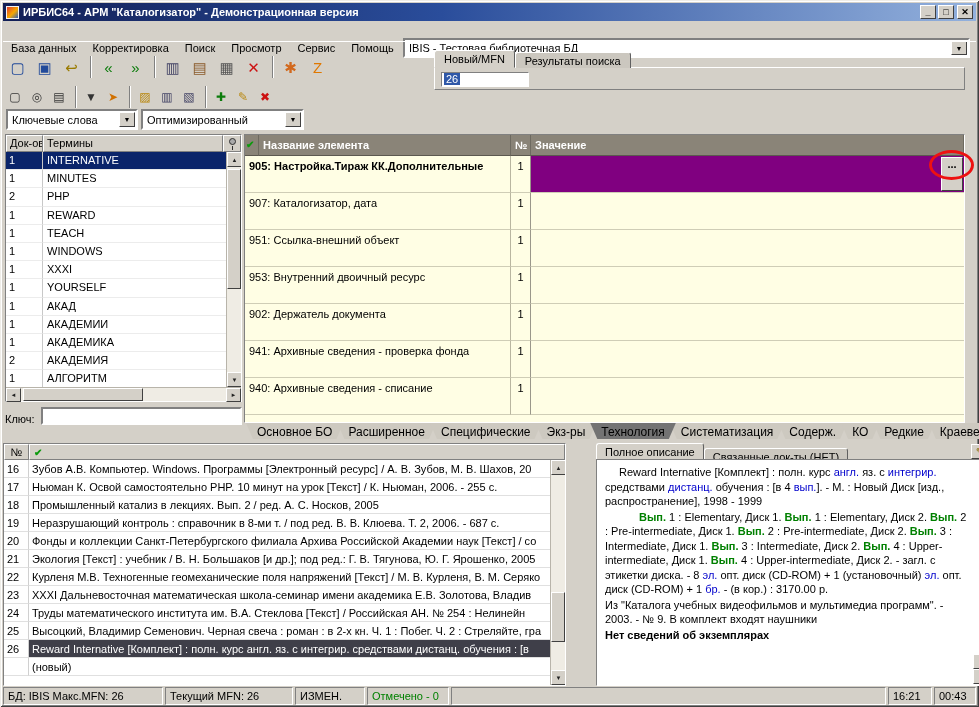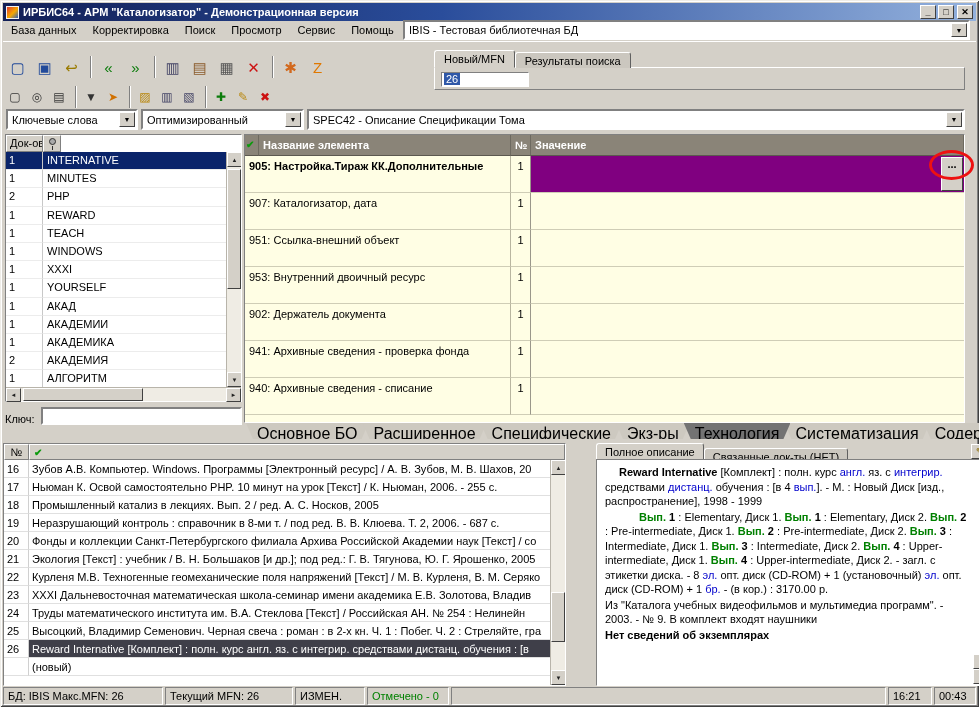--- a/index.html
+++ b/index.html
@@ -11,21 +11,21 @@
   
   #titlebar{position:absolute;left:3px;top:3px;width:973px;height:18px;display:flex;align-items:center;
     background:linear-gradient(90deg,#121f56 0%,#2a4d9b 45%,#93b1dd 100%);color:#fff;font-weight:bold;padding:0 3px}
   .app-icon{width:13px;height:13px;margin-right:4px;background:linear-gradient(135deg,#e03c2c 0%,#f5a800 55%,#2c62c0 100%);border:1px solid #f3f3f3}
   .title-text{flex:1;white-space:nowrap;overflow:hidden}
   .cap{width:16px;height:14px;margin-left:2px;background:#d4d0c8;color:#000;font-weight:bold;font-size:9px;
     line-height:12px;text-align:center;border:1px solid;border-color:#fff #404040 #404040 #fff}
   .cap.close{margin-left:3px}
 
   
-  #menubar{position:absolute;left:3px;top:20px;width:973px;height:20px;display:flex;align-items:center}
+  #menubar{position:absolute;left:3px;top:38px;width:973px;height:20px;display:flex;align-items:center}
   #menu-items{display:flex;align-items:center;height:100%}
   .menu-item{padding:3px 8px;white-space:nowrap}
   .combo{position:relative;background:#fff;border:2px solid;border-color:#808080 #fff #fff #808080;display:flex;align-items:center;padding-left:4px;overflow:hidden}
   .combo-text{white-space:nowrap;overflow:hidden;flex:1}
   .arrow-btn{position:absolute;right:1px;top:1px;bottom:1px;width:16px;background:#d4d0c8;
     border:1px solid;border-color:#fff #404040 #404040 #fff;font-size:7px;display:flex;align-items:center;justify-content:center}
   #db-combo{position:absolute;left:400px;top:0;width:567px;height:20px}
 
   
   #toolbar-band{position:absolute;left:3px;top:41px;width:973px;height:46px;border-top:1px solid #fff}
@@ -103,21 +103,21 @@
   .fc2{width:20px;padding:4px 0 0;text-align:center;border-right:1px solid #9a978a;border-bottom:1px solid #cfcdb6}
   .fc3{flex:1;position:relative;border-bottom:1px solid #cfcdb6}
   .frow.fsel .fc1{font-weight:bold}
   .frow.fsel .fc3{background:#800080}
   .dots-btn{position:absolute;right:1px;top:1px;bottom:1px;width:22px;background:#d4d0c8;color:#000;
     border:1px solid;border-color:#fff #404040 #404040 #fff;text-align:center;line-height:12px;font-weight:bold}
   .fields-filler{flex:1;background:#fffee4}
 
   
   #fieldtabs{position:absolute;left:246px;top:423px;width:719px;height:16px;display:flex}
-  .ftab{height:16px;padding:2px 11px 0;margin-right:-6px;background:#cdc9c0;font-size:16px;white-space:nowrap;
+  .ftab{height:16px;padding:2px 11px 0;margin-right:-6px;background:#cdc9c0;font-size:12px;white-space:nowrap;
     clip-path:polygon(0 0,100% 0,calc(100% - 7px) 100%,7px 100%);position:relative}
   .ftab.active{background:#737373;z-index:3}
 
   
   #annotation-ellipse{position:absolute;left:929px;top:150px;width:45px;height:30px;border:3px solid #ee1111;
     border-radius:50%;z-index:20;pointer-events:none}
 
   
   #results{position:absolute;left:3px;top:443px;width:563px;height:243px;background:#fff;
     border:1px solid;border-color:#808080 #fff #fff #808080;display:flex;flex-direction:column;overflow:hidden}
@@ -139,21 +139,21 @@
   .dtab.inactive{height:29px;margin-top:5px;background:#cbc7bf;border-bottom:none}
   .desc-icon-btn{position:absolute;right:2px;top:1px;width:18px;height:15px;background:#d4d0c8;
     border:1px solid;border-color:#fff #404040 #404040 #fff;font-size:10px;display:flex;align-items:center;justify-content:center;color:#8a6a00}
   .desc-body{position:absolute;left:0;right:0;top:16px;bottom:0;background:#fff;overflow:hidden;
     border:1px solid;border-color:#808080 #fff #fff #808080;padding:5px 20px 4px 8px;line-height:1.32}
   .para{margin:0 0 1px 0}
   .para.ind1{text-indent:14px}
   .para.ind2{text-indent:34px}
   .para.bold{font-weight:bold}
   .seg-n{color:#000}
-  .seg-b{color:#000;font-weight:bold}
+  .seg-b{color:#000;font-weight:normal}
   .seg-blue{color:#0000cc}
   .seg-green{color:#008000;font-weight:bold}
   .desc-scroll{position:absolute;right:2px;bottom:2px;display:flex;flex-direction:column}
   .desc-scroll .sbtn{width:16px;height:15px}
 
   
   #statusbar{position:absolute;left:3px;top:686px;width:973px;height:19px;display:flex;gap:2px;padding-top:1px}
   .sp{border:1px solid;border-color:#808080 #fff #fff #808080;padding:2px 4px 0;white-space:nowrap;overflow:hidden;background:#d4d0c8}
   .sp1{width:160px}.sp2{width:128px}.sp3{width:70px}
   .sp4{width:82px;color:#008000}
@@ -279,28 +279,25 @@
   </div>
 
   <div id="dict-combo" class="combo">
     <span class="combo-text">Ключевые слова</span>
     <span class="arrow-btn">▼</span>
   </div>
   <div id="mode-combo" class="combo">
     <span class="combo-text">Оптимизированный</span>
     <span class="arrow-btn">▼</span>
   </div>
-  <div id="ws-combo" class="combo">
-    <span class="combo-text">SPEC42 - Описание Спецификации Тома</span>
-    <span class="arrow-btn">▼</span>
-  </div>
 
   <div id="terms">
     <div class="terms-header">
       <div class="th-cell thc1">Док-ов</div>
+      <div class="th-cell thc2">Термины</div>
       <div class="th-cell thc3">
           <span class="pin"></span>
         </div>
     </div>
     <div class="terms-main">
       <div id="terms-body">
           <div class="trow sel">
             <div class="tc1">1</div>
             <div class="tc2">INTERNATIVE</div>
           </div>

